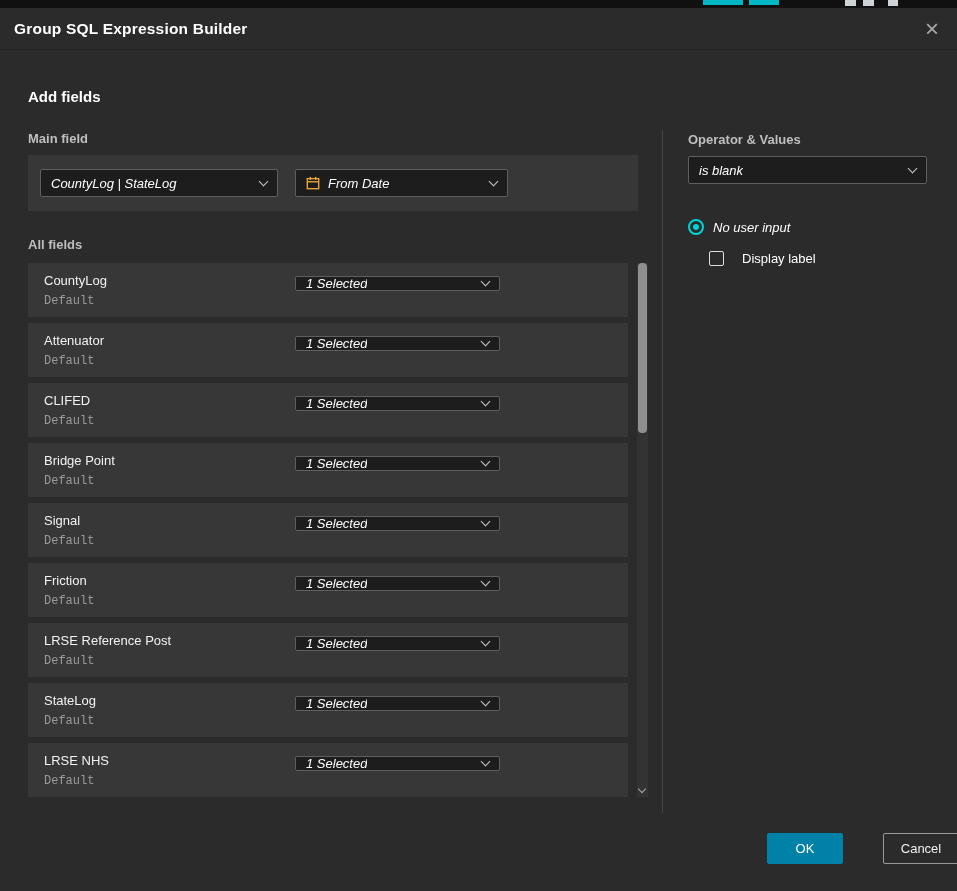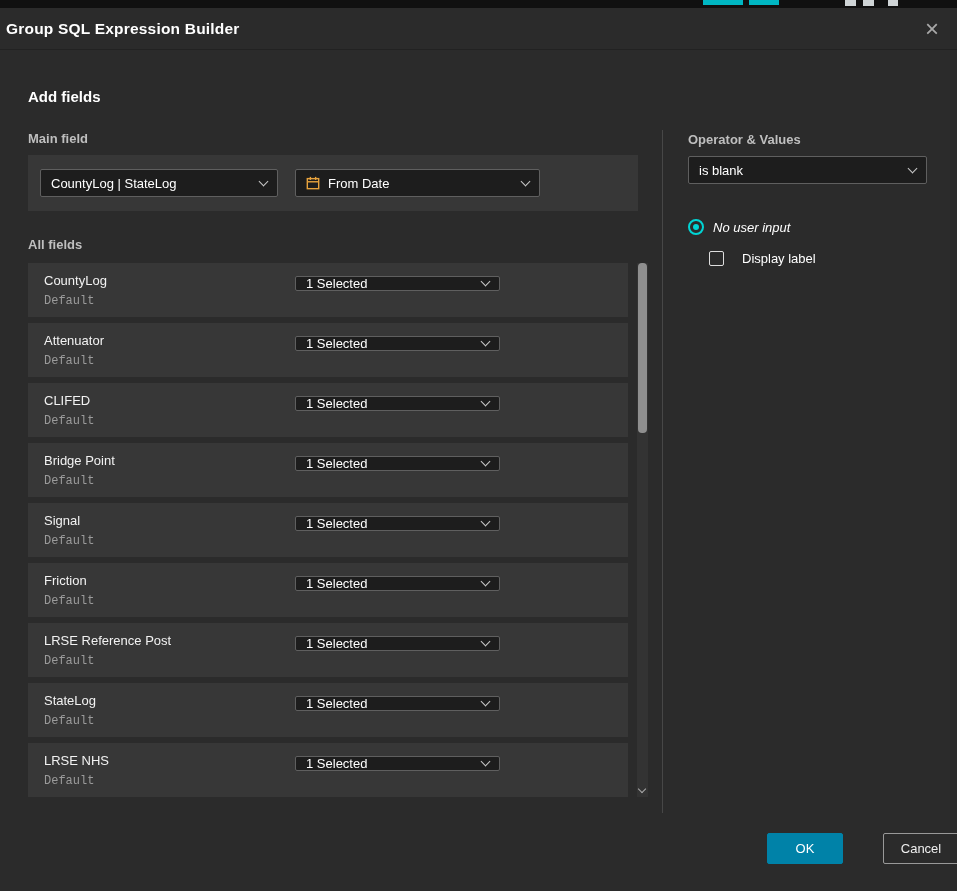--- a/index.html
+++ b/index.html
@@ -20,21 +20,21 @@
   .frag{position:absolute;top:0;}
   .frag.teal{background:#00b7c3;height:5px;}
   .frag.light{background:#cfd4d6;height:6px;}
 
   .modal{
     position:absolute;left:0;top:8px;width:957px;height:883px;
     background:#2b2b2b;color:#fff;
   }
   .modal-header{
     position:absolute;left:0;top:0;width:100%;height:42px;
-    display:flex;align-items:center;padding:0 6px;
+    display:flex;align-items:center;padding:0 14px;
     border-bottom:1px solid #222;
   }
   .modal-title{font-size:15.5px;font-weight:700;color:#fff;letter-spacing:.2px;}
   .close-btn{
     position:absolute;right:10px;top:6px;width:30px;height:30px;
     background:none;border:none;color:#a8a8a8;font-size:24px;line-height:30px;
     cursor:pointer;font-family:inherit;
   }
 
   .h-add-fields{position:absolute;left:28px;top:80px;font-size:15px;font-weight:700;color:#fff;}
@@ -46,29 +46,29 @@
   .main-panel{
     position:absolute;left:28px;top:147px;width:610px;height:56px;
     background:#373737;display:flex;align-items:center;padding-left:12px;gap:17px;
   }
 
   .dd{
     display:flex;align-items:center;justify-content:space-between;
     background:#1d1d1d;border:1px solid #5f5f5f;border-radius:2px;
     padding:0 10px;height:28px;color:#fff;font-size:13px;cursor:pointer;
   }
-  .dd-left{display:flex;align-items:flex-start;gap:8px;min-width:0;}
+  .dd-left{display:flex;align-items:flex-start;gap:8px;min-width:0;font-style:italic;}
   .dd-label{white-space:nowrap;overflow:hidden;text-overflow:ellipsis;}
   .chev{
     flex:0 0 auto;width:7px;height:7px;margin-left:8px;margin-top:-4px;
     border-right:1.4px solid #c9c9c9;border-bottom:1.4px solid #c9c9c9;
     transform:rotate(45deg);
   }
   .dd-layer{width:238px;}
-  .dd-date{width:245px;}
+  .dd-date{width:213px;}
   .cal-icon{color:var(--cal);display:flex;align-items:center;}
 
   .fields-list{position:absolute;left:28px;top:255px;width:600px;}
   .field-row{
     position:relative;height:54px;margin-bottom:6px;background:#373737;
   }
   .field-name{position:absolute;left:16px;top:10px;font-size:13px;color:#f2f2f2;}
   .field-sub{position:absolute;left:16px;top:31px;font-size:12px;color:#9b9b9b;font-family:Liberation Mono, monospace;}
   .field-row .dd{position:absolute;left:267px;top:13px;width:205px;height:15px;}
 

